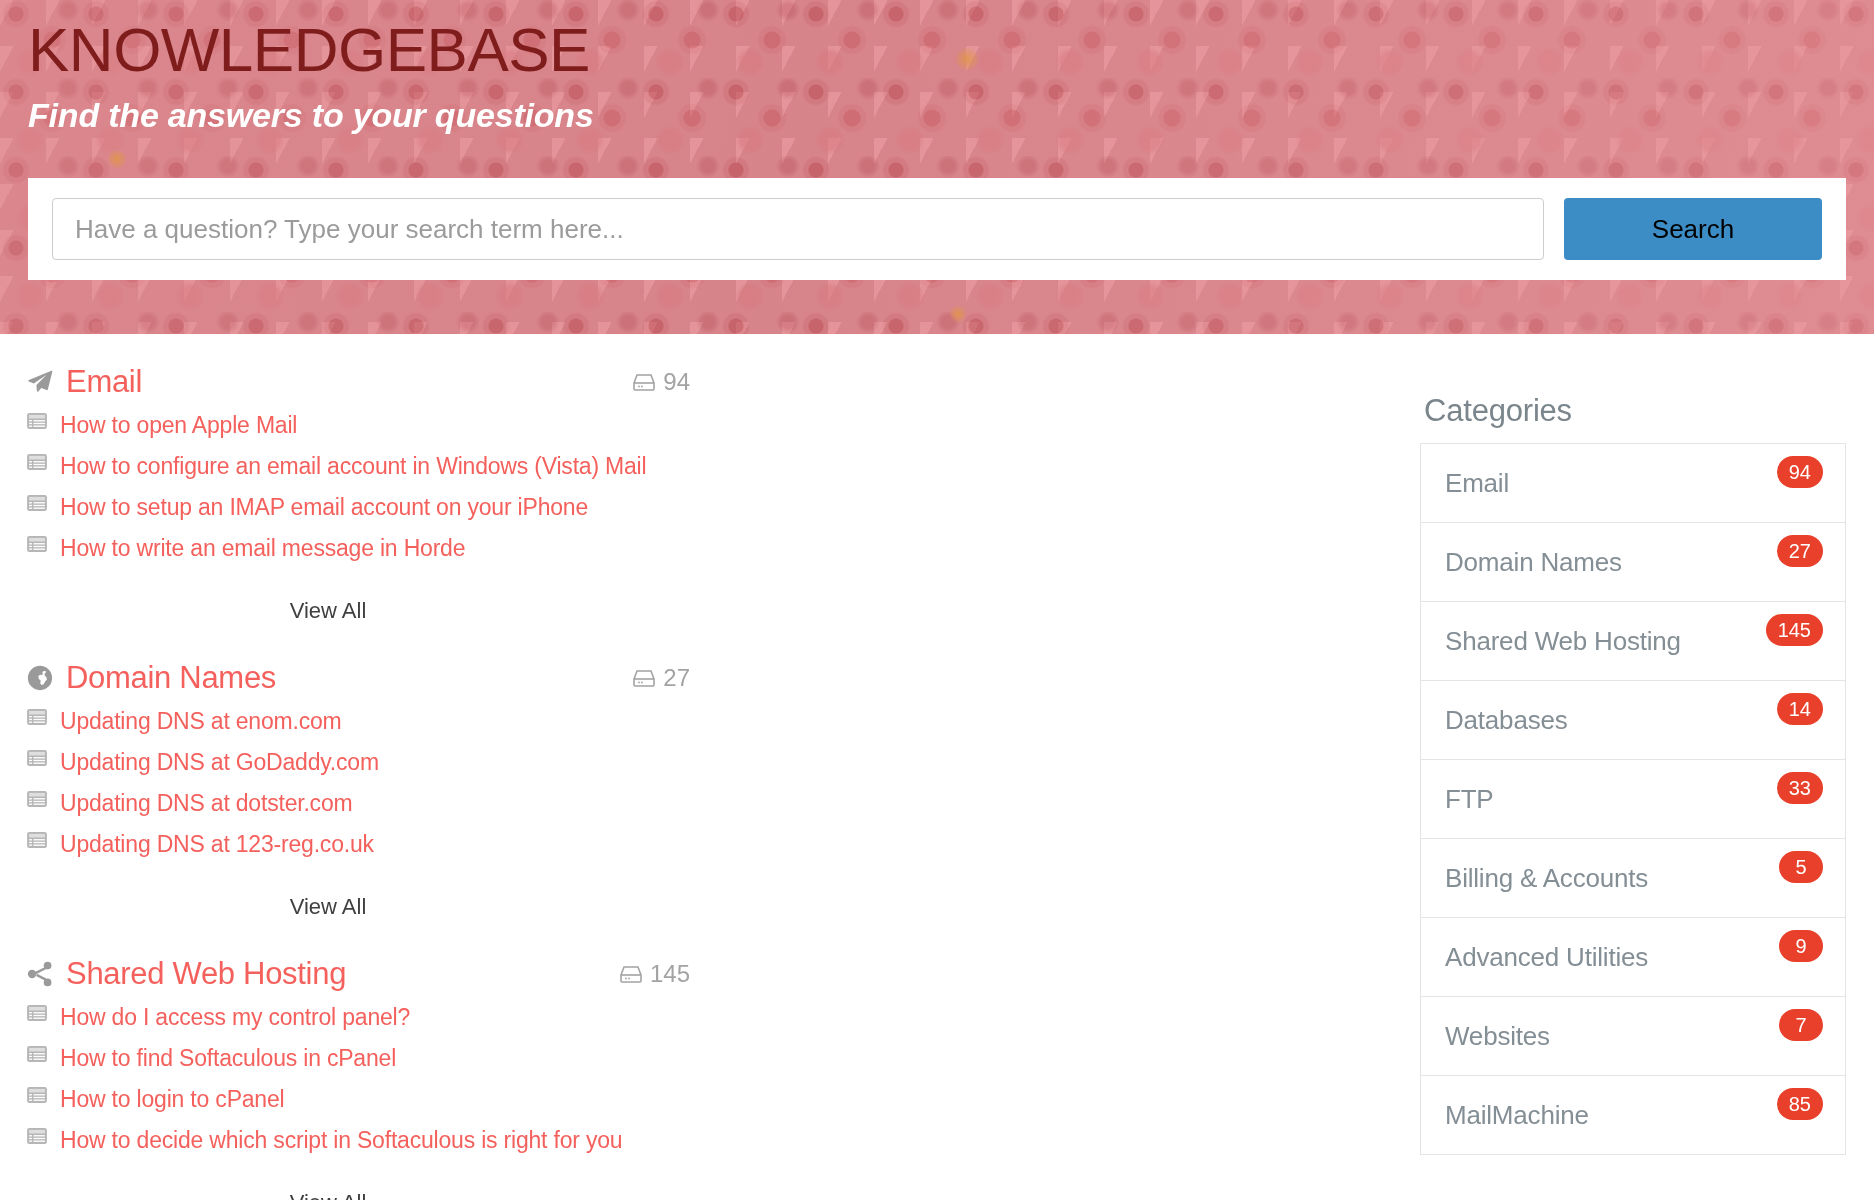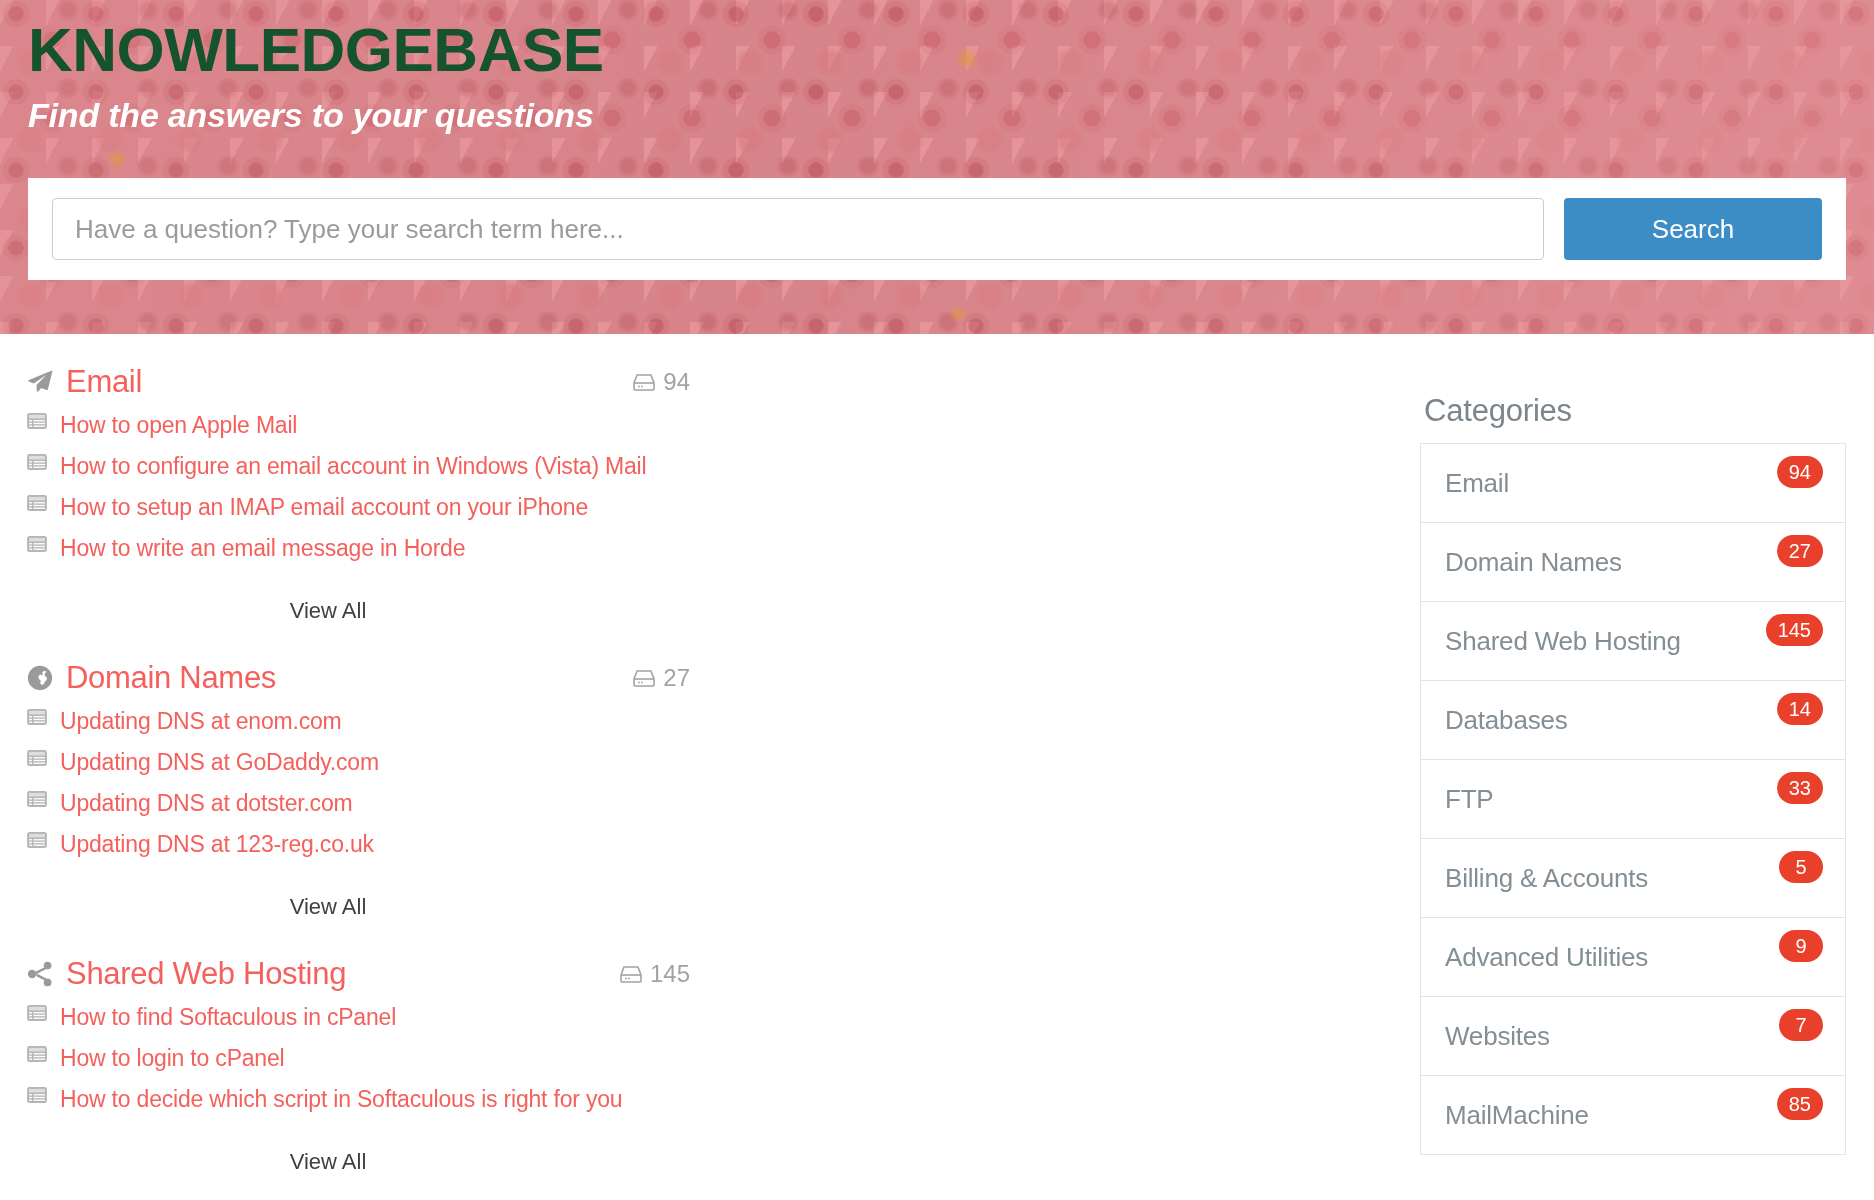--- a/index.html
+++ b/index.html
@@ -50,23 +50,23 @@
   .hero-speck.s1 { left: 956px; top: 48px;  width: 22px; height: 22px; }
   .hero-speck.s2 { left: 108px; top: 150px; width: 18px; height: 18px; }
   .hero-speck.s3 { left: 950px; top: 306px; width: 16px; height: 16px; }
 
   .hero-inner {
     position: relative;
     z-index: 3;
     padding: 16px 0 0 28px;
   }
   .kb-title {
-    color: #14532d;
+    color: #7f1d1d;
     font-size: 62px;
-    font-weight: bold;
+    font-weight: normal;
     letter-spacing: -0.5px;
     line-height: 1.1;
   }
   .kb-tagline {
     color: #ffffff;
     font-size: 34px;
     font-style: italic;
     font-weight: 700;
     margin-top: 12px;
     letter-spacing: -0.2px;
@@ -98,21 +98,21 @@
     background: #fff;
     outline: none;
   }
   .search-input::placeholder { color: #9b9b9b; }
   .search-button {
     width: 258px;
     height: 62px;
     background: #3c8dc5;
     border: none;
     border-radius: 4px;
-    color: #ffffff;
+    color: #000000;
     font-size: 26px;
     font-family: "Liberation Sans", sans-serif;
     cursor: pointer;
   }
 
   
   .page {
     display: flex;
     width: 1874px;
     padding: 22px 0 0 0;
@@ -473,20 +473,35 @@
                 <rect x="1" y="1" width="22" height="18" rx="2.5"></rect>
                 <rect x="3.2" y="3.2" width="17.6" height="4" fill="#fff" opacity="0.55"></rect>
                 <rect x="3.2" y="9" width="3.2" height="1.5" fill="#fff"></rect>
                 <rect x="8" y="9" width="12.8" height="1.5" fill="#fff"></rect>
                 <rect x="3.2" y="12" width="3.2" height="1.5" fill="#fff"></rect>
                 <rect x="8" y="12" width="12.8" height="1.5" fill="#fff"></rect>
                 <rect x="3.2" y="15" width="3.2" height="1.5" fill="#fff"></rect>
                 <rect x="8" y="15" width="12.8" height="1.5" fill="#fff"></rect>
               </svg>
           </span>
+          <a class="article-link" href="#">How do I access my control panel?</a>
+        </li>
+        <li class="article-row">
+          <span class="article-icon">
+            <svg width="22" height="18" viewBox="0 0 24 20" fill="currentColor">
+                <rect x="1" y="1" width="22" height="18" rx="2.5"></rect>
+                <rect x="3.2" y="3.2" width="17.6" height="4" fill="#fff" opacity="0.55"></rect>
+                <rect x="3.2" y="9" width="3.2" height="1.5" fill="#fff"></rect>
+                <rect x="8" y="9" width="12.8" height="1.5" fill="#fff"></rect>
+                <rect x="3.2" y="12" width="3.2" height="1.5" fill="#fff"></rect>
+                <rect x="8" y="12" width="12.8" height="1.5" fill="#fff"></rect>
+                <rect x="3.2" y="15" width="3.2" height="1.5" fill="#fff"></rect>
+                <rect x="8" y="15" width="12.8" height="1.5" fill="#fff"></rect>
+              </svg>
+          </span>
           <a class="article-link" href="#">How to find Softaculous in cPanel</a>
         </li>
         <li class="article-row">
           <span class="article-icon">
             <svg width="22" height="18" viewBox="0 0 24 20" fill="currentColor">
                 <rect x="1" y="1" width="22" height="18" rx="2.5"></rect>
                 <rect x="3.2" y="3.2" width="17.6" height="4" fill="#fff" opacity="0.55"></rect>
                 <rect x="3.2" y="9" width="3.2" height="1.5" fill="#fff"></rect>
                 <rect x="8" y="9" width="12.8" height="1.5" fill="#fff"></rect>
                 <rect x="3.2" y="12" width="3.2" height="1.5" fill="#fff"></rect>

